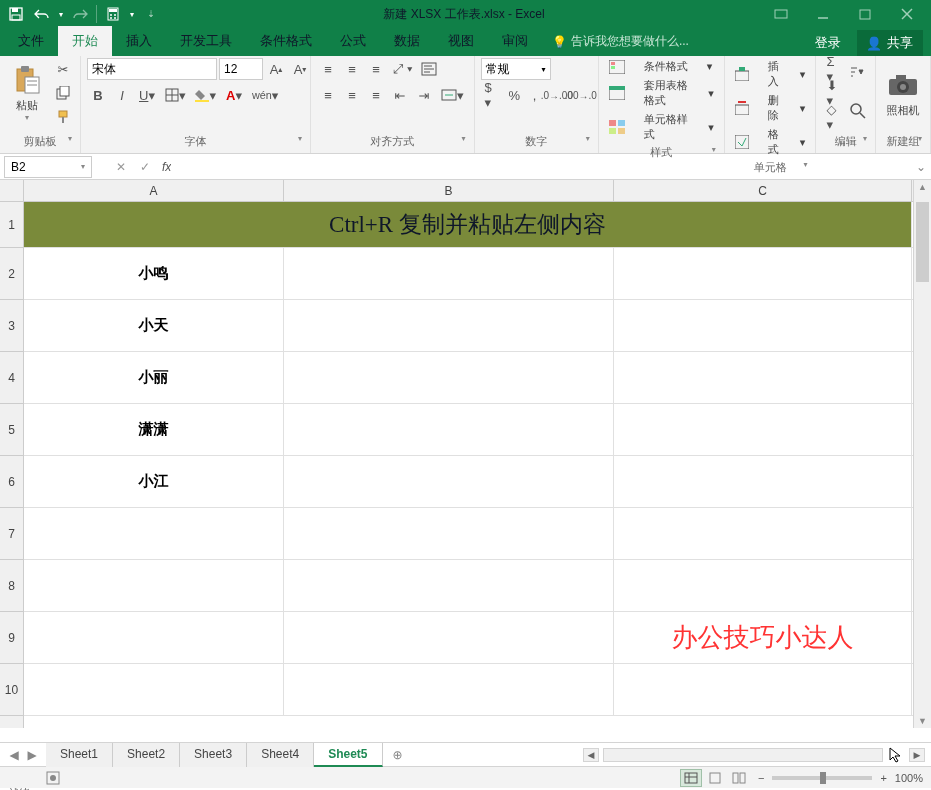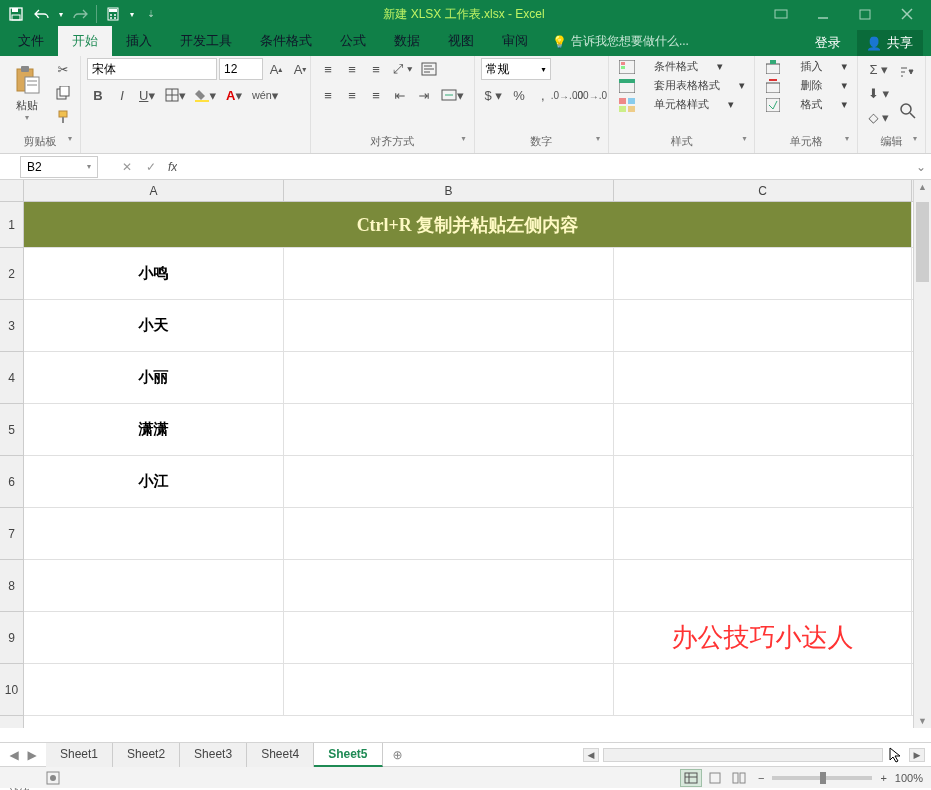--- a/index.html
+++ b/index.html
@@ -2,21 +2,21 @@
 <html><head>
 <meta charset="utf-8">
 <style>
 * { margin: 0; padding: 0; box-sizing: border-box; font-family: "Microsoft YaHei", sans-serif; }
 body { width: 931px; height: 790px; background: #fff; overflow: hidden; font-size: 12px; }
 
 .titlebar { height: 28px; background: #108048; display: flex; align-items: center; color: #fff; }
 .qat { display: flex; align-items: center; gap: 2px; padding: 0 4px; }
 .qat-btn { width: 24px; height: 24px; display: flex; align-items: center; justify-content: center; color: #fff; cursor: pointer; }
 .qat-sep { width: 1px; height: 18px; background: rgba(255,255,255,0.3); margin: 0 2px; }
-.title-text { flex: 1; text-align: center; font-size: 12px; color: #bef264; }
+.title-text { flex: 1; text-align: center; font-size: 12px; color: #0f172a; }
 .win-controls { display: flex; gap: 2px; padding-right: 4px; }
 .win-btn { width: 40px; height: 24px; display: flex; align-items: center; justify-content: center; color: #a0d0b8; }
 
 .tabs { height: 28px; background: #108048; display: flex; align-items: flex-end; padding-left: 4px; }
 .tab { padding: 6px 14px; color: #0f172a; font-size: 13px; cursor: pointer; }
 .tab.active { background: #f3f3f3; color: #1e8a54; }
 .tab-tell { color: #c8e6d6; font-size: 12px; padding: 6px 10px; display: flex; align-items: center; gap: 4px; }
 .tab-right { margin-left: auto; display: flex; align-items: center; gap: 8px; padding-right: 8px; }
 .tab-login { color: #fff; font-size: 13px; padding: 4px 8px; }
 .tab-share { background: #0a6b3a; color: #fff; padding: 4px 10px; font-size: 13px; display: flex; align-items: center; gap: 4px; }
@@ -38,38 +38,38 @@
 .font-row { display: flex; align-items: center; gap: 2px; }
 .font-select { height: 22px; border: 1px solid #ccc; background: #fff; padding: 0 4px; font-size: 12px; }
 .font-select.name { width: 130px; }
 .font-select.size { width: 44px; }
 
 .styles-list { display: flex; flex-direction: column; gap: 2px; }
 .style-item { display: flex; align-items: center; gap: 19px; font-size: 11px; color: #444; cursor: pointer; padding: 1px 4px; }
 .style-icon { width: 16px; height: 14px; display: inline-flex; align-items: center; justify-content: center; }
 
 .namebox-row { height: 26px; background: #fff; border-bottom: 1px solid #d4d4d4; display: flex; align-items: center; }
-.namebox { width: 78px; height: 22px; border: 1px solid #ccc; padding: 0 6px; font-size: 12px; margin-left: 20px; display: flex; align-items: center; justify-content: space-between; }
+.namebox { width: 88px; height: 22px; border: 1px solid #ccc; padding: 0 6px; font-size: 12px; margin-left: 4px; display: flex; align-items: center; justify-content: space-between; }
 .namebox-dd { font-size: 8px; color: #888; }
 .fx-btns { display: flex; gap: 2px; margin-left: 18px; }
 .fx-btn { width: 22px; height: 22px; display: flex; align-items: center; justify-content: center; color: #999; cursor: pointer; }
 .fx-label { font-style: italic; color: #555; margin-left: 6px; }
 .formula-input { flex: 1; height: 22px; border: none; padding: 0 6px; font-size: 12px; outline: none; }
 .fbar-expand { width: 20px; text-align: center; color: #888; }
 
 .grid-area { position: relative; height: 562px; overflow: hidden; background: #fff; }
 .corner { position: absolute; left: 0; top: 0; width: 24px; height: 22px; background: #f0f0f0; border-right: 1px solid #ccc; border-bottom: 1px solid #ccc; }
 .col-headers { position: absolute; left: 24px; top: 0; right: 18px; height: 22px; display: flex; background: #f0f0f0; border-bottom: 1px solid #ccc; }
 .col-h { border-right: 1px solid #ccc; display: flex; align-items: center; justify-content: center; font-size: 12px; color: #444; }
 .row-headers { position: absolute; left: 0; top: 22px; width: 24px; bottom: 14px; background: #f0f0f0; border-right: 1px solid #ccc; }
 .row-h { border-bottom: 1px solid #ccc; display: flex; align-items: center; justify-content: center; font-size: 12px; color: #444; }
 .cells { position: absolute; left: 24px; top: 22px; right: 18px; bottom: 14px; }
 .cell-row { display: flex; border-bottom: 1px solid #e0e0e0; }
 .cell { border-right: 1px solid #e0e0e0; display: flex; align-items: center; justify-content: center; font-size: 15px; padding: 0 6px; overflow: hidden; }
-.merged-header { background: #7a8a3a; color: #fef9c3; font-weight: bold; font-size: 18px; font-family: SimSun, serif; }
+.merged-header { background: #7a8a3a; color: #0f172a; font-weight: normal; font-size: 23px; font-family: SimSun, serif; }
 .watermark { color: #ff3333; font-size: 26px; font-family: KaiTi, serif; }
 .vscroll { position: absolute; right: 0; top: 0; width: 18px; bottom: 14px; background: #f0f0f0; border-left: 1px solid #d4d4d4; }
 .vscroll-thumb { position: absolute; top: 22px; left: 2px; right: 2px; height: 80px; background: #cdcdcd; }
 
 .sheet-tabs-row { height: 24px; background: #fff; border-top: 1px solid #d4d4d4; display: flex; align-items: center; }
 .sheet-nav { display: flex; gap: 2px; padding: 0 6px; color: #888; }
 .sheet-nav-btn { width: 16px; text-align: center; cursor: pointer; }
 .sheet-tabs { display: flex; }
 .sheet-tab { padding: 4px 14px; border-right: 1px solid #ccc; font-size: 12px; color: #444; cursor: pointer; background: #f0f0f0; }
 .sheet-tab.active { background: #fff; border-bottom: 2px solid #1e8a54; color: #1e8a54; font-weight: bold; }
@@ -233,20 +233,21 @@
               <line x1="1" y1="7" x2="13" y2="7" stroke="#555"></line>
             </svg> ▾</div>
         <div class="small-btn wide"><svg width="14" height="14">
               <path d="M4 2 L10 8 L6 12 L0 6 Z" fill="#888"></path>
               <rect x="0" y="12" width="14" height="2" fill="#ffe040"></rect>
             </svg> ▾</div>
         <div class="small-btn wide"><span style="color:#d00"><b>A</b></span> ▾</div>
         <div class="small-btn wide"><sup>wén</sup> ▾</div>
       </div>
     </div>
+    <div class="rgroup-label">字体</div>
   </div>
 
   <div class="rgroup">
     <div class="rgroup-content" style="flex-direction:column;gap:4px">
       <div class="font-row">
         <div class="small-btn">≡</div>
         <div class="small-btn">≡</div>
         <div class="small-btn">≡</div>
         <div class="small-btn wide">⤢ ▾</div>
         <div class="small-btn">
@@ -366,20 +367,36 @@
             <svg width="18" height="18">
               <circle cx="7" cy="7" r="5" fill="none" stroke="#555" stroke-width="1.5"></circle>
               <line x1="11" y1="11" x2="16" y2="16" stroke="#555" stroke-width="1.5"></line>
             </svg>
           </div>
       </div>
     </div>
     <div class="rgroup-label"><span>编辑</span></div>
   </div>
 
+  <div class="rgroup">
+    <div class="rgroup-content">
+      <div class="big-btn">
+        <div class="big-btn-icon">
+            <svg width="30" height="22">
+              <rect x="1" y="5" width="28" height="16" rx="2" fill="#666"></rect>
+              <circle cx="15" cy="13" r="6" fill="#444"></circle>
+              <circle cx="15" cy="13" r="3" fill="#888"></circle>
+              <rect x="8" y="1" width="10" height="5" fill="#666"></rect>
+            </svg>
+          </div>
+        <div class="big-btn-label">照相机</div>
+      </div>
+    </div>
+    <div class="rgroup-label"><span>新建组</span></div>
+  </div>
 </div>
 
 <div class="namebox-row">
   <div class="namebox">
     <span>B2</span>
     <span class="namebox-dd">▾</span>
   </div>
   <div class="fx-btns">
     <div class="fx-btn">✕</div>
     <div class="fx-btn">✓</div>

